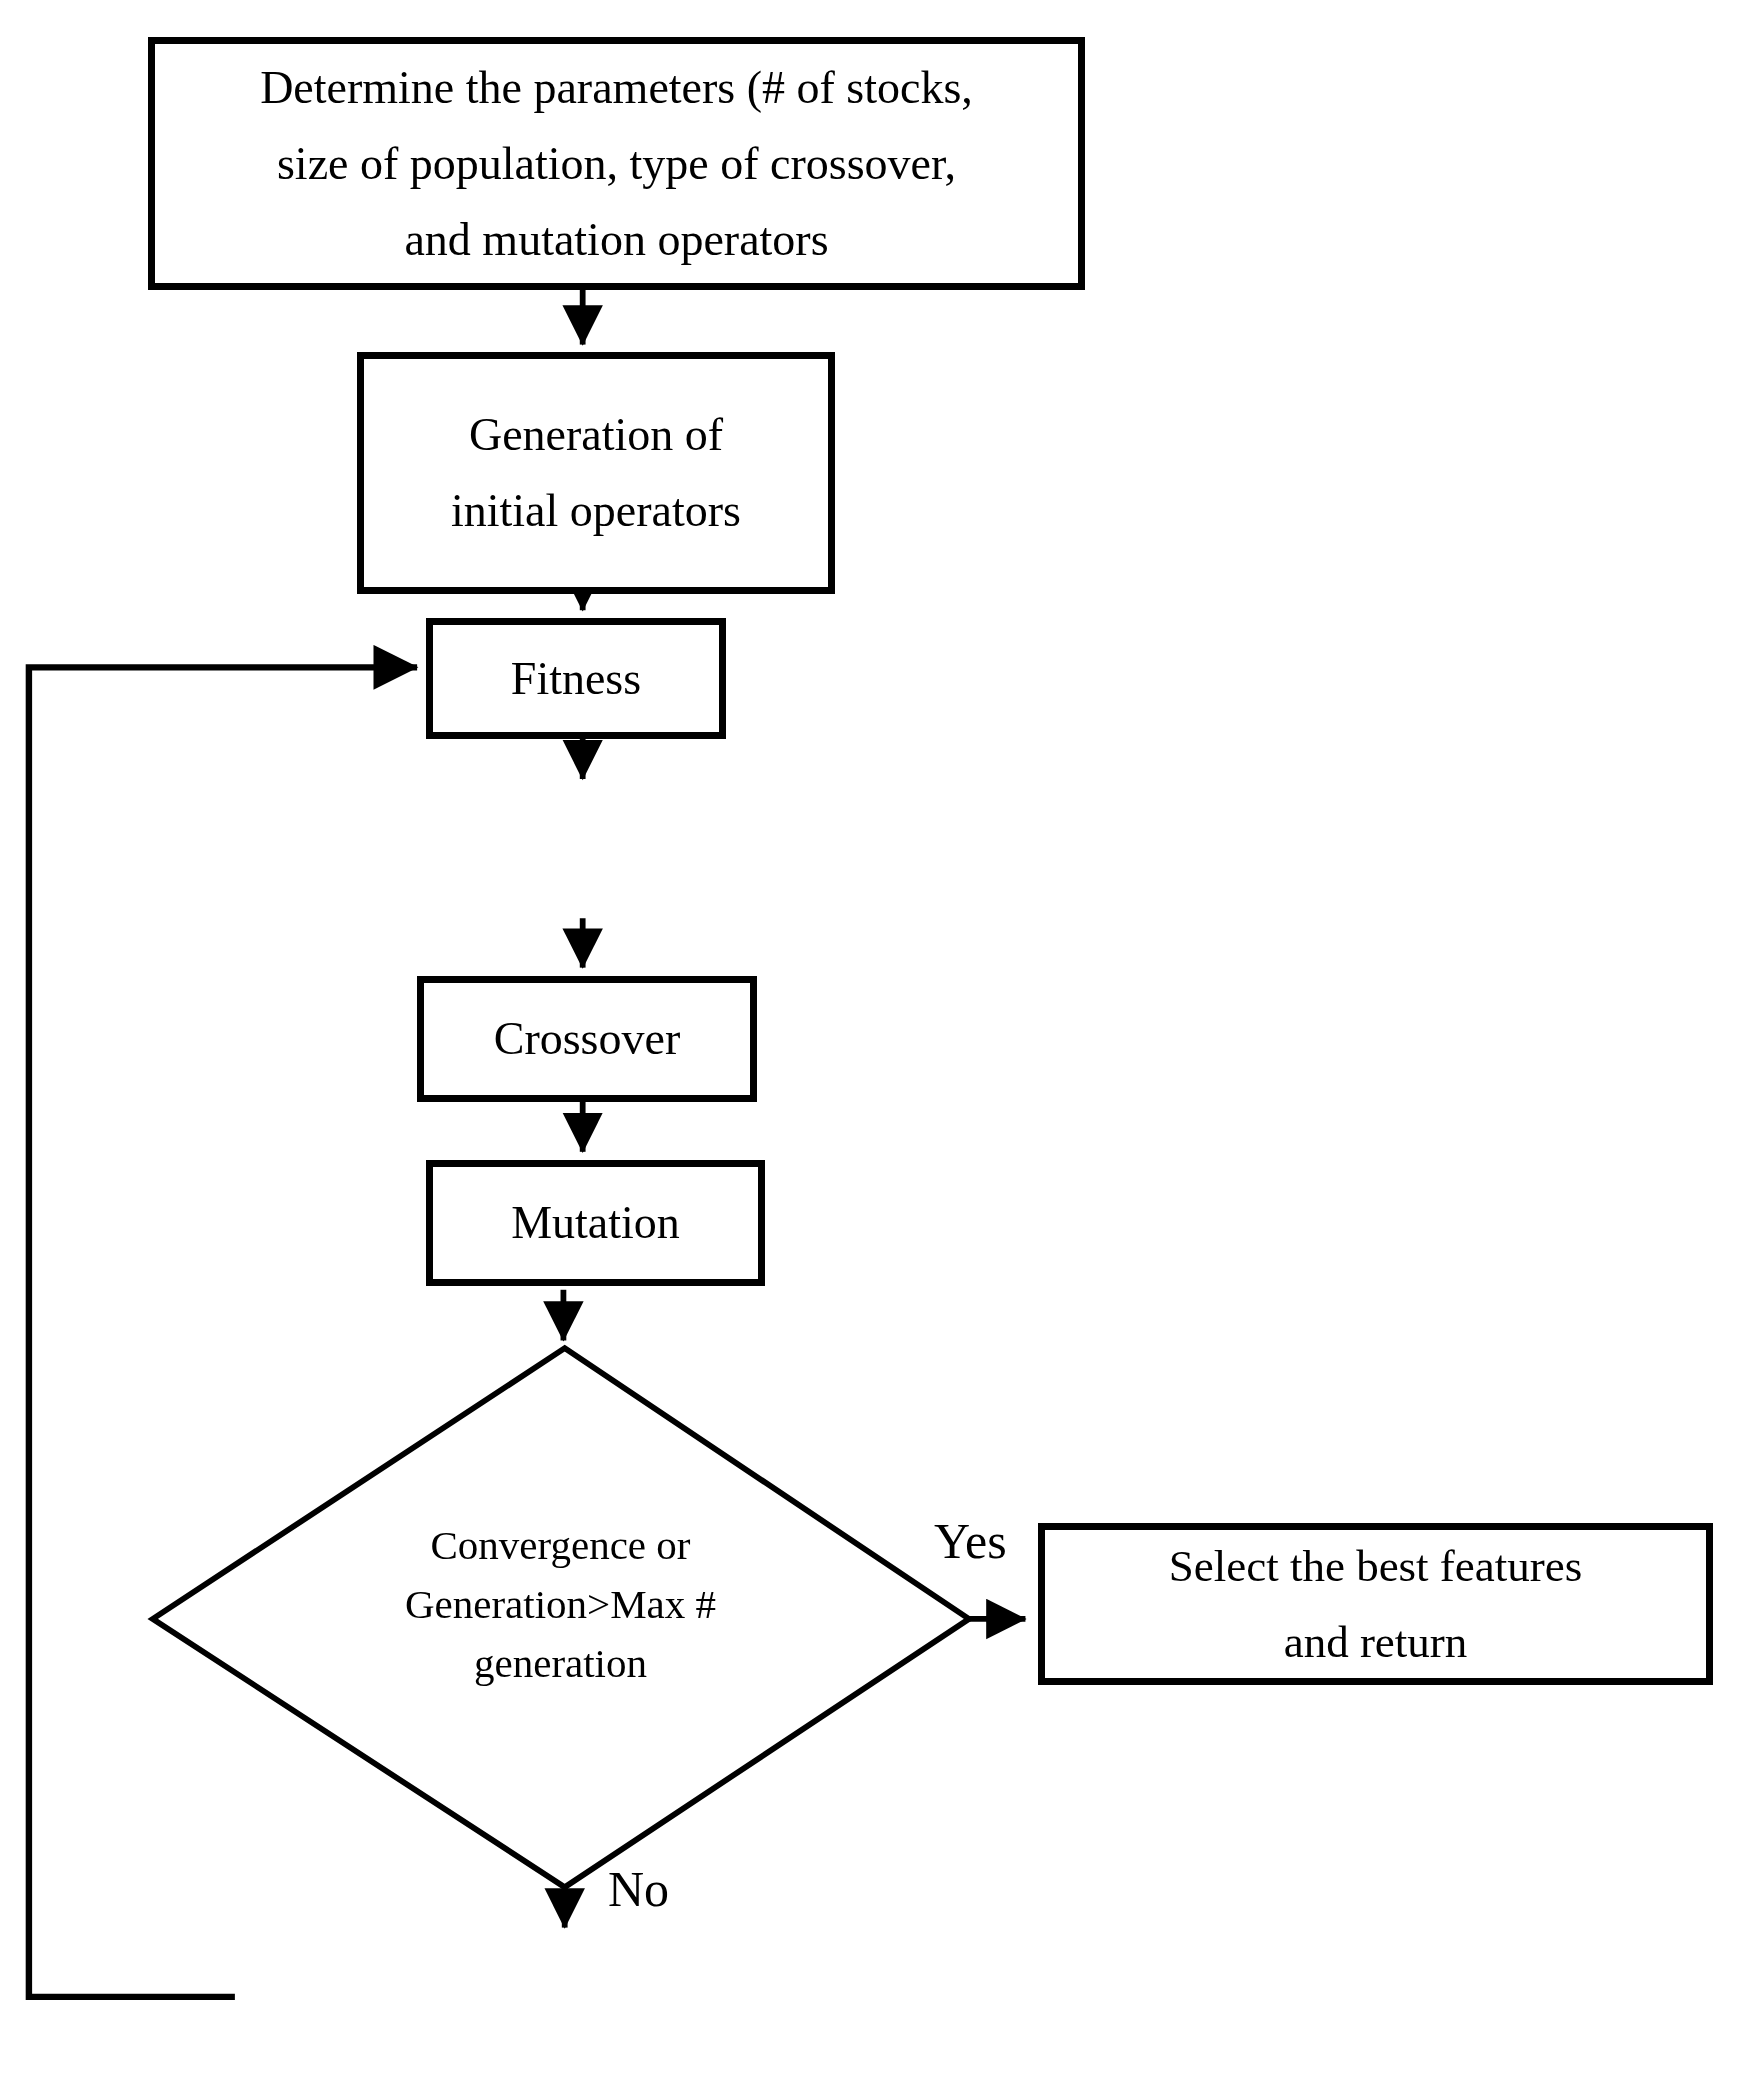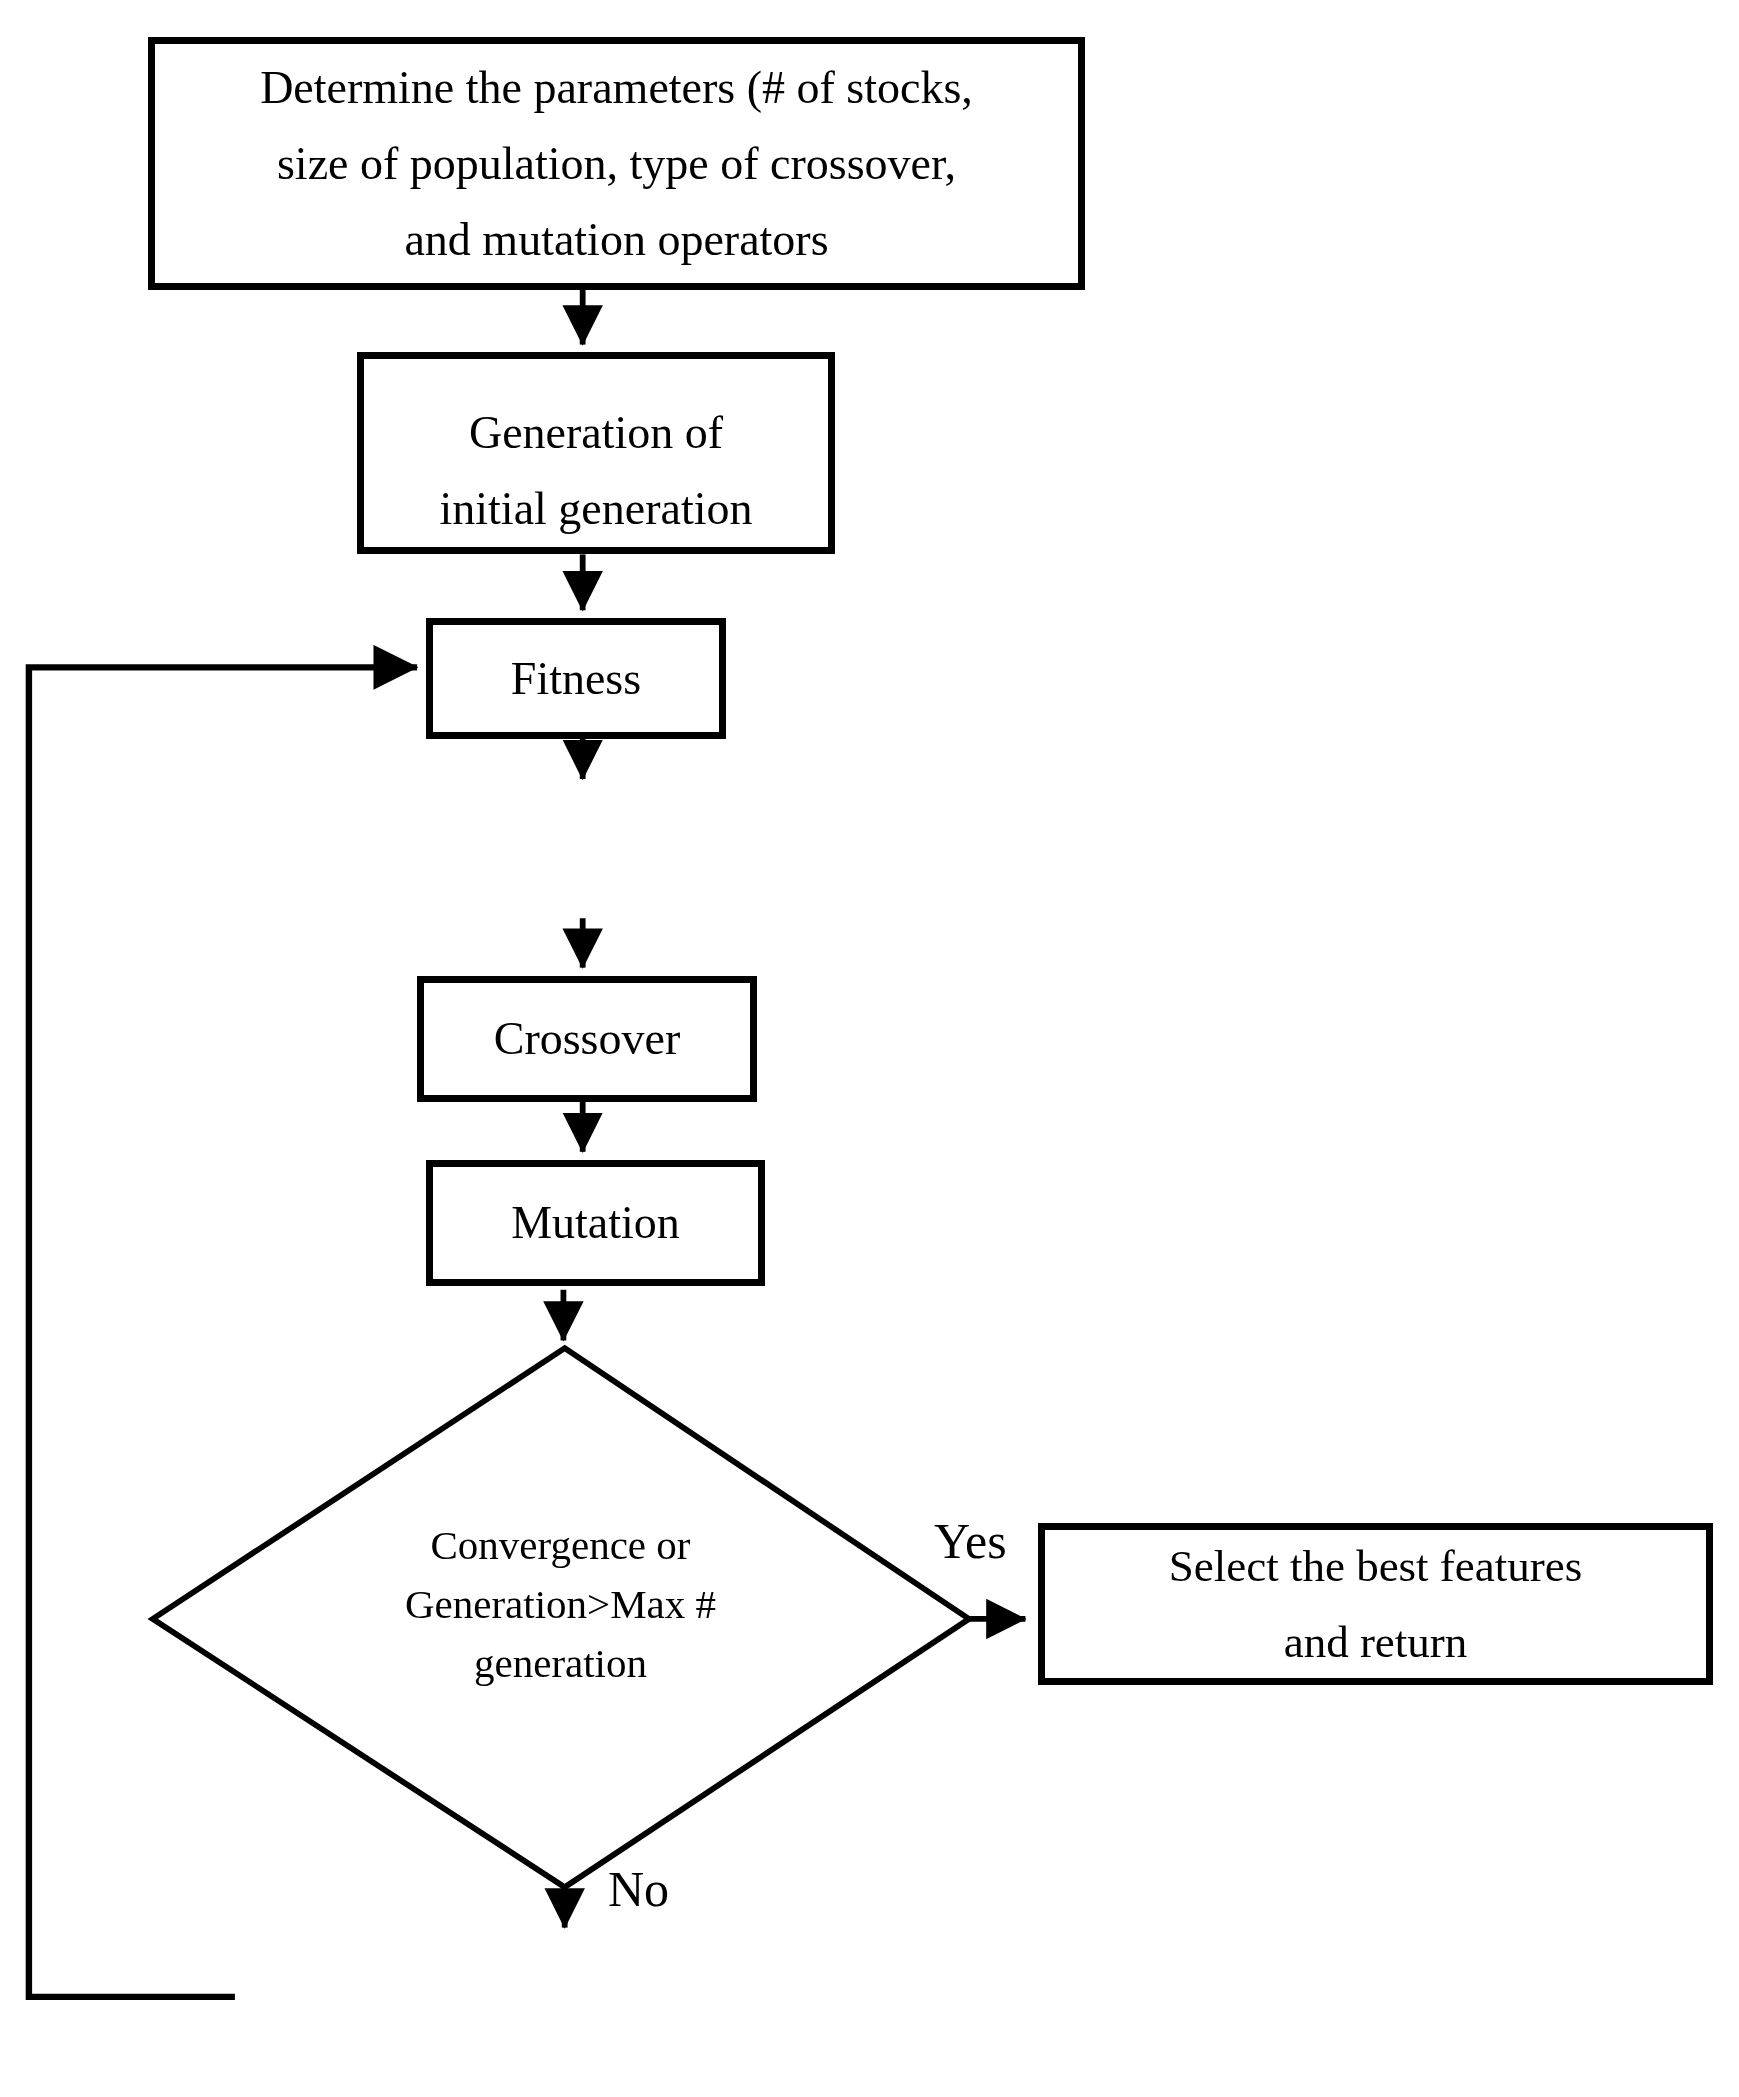--- a/index.html
+++ b/index.html
@@ -34,21 +34,21 @@
     text-align: center;
   }
   .node .ln {
     display: block;
   }
   .txt-lg  { font-size: 46px; line-height: 76px; }
   .txt-md  { font-size: 45px; line-height: 76px; }
   .txt-one { font-size: 46px; line-height: 1; }
 
   .node-params    { left: 148px;  top: 37px;   width: 937px; height: 253px; }
-  .node-initpop   { left: 357px;  top: 352px;  width: 478px;  height: 202px; justify-content: flex-end; }
+  .node-initpop   { left: 357px;  top: 352px;  width: 478px;  height: 242px; }
   .node-fitness   { left: 426px;  top: 618px;  width: 300px;  height: 121px; }
   .node-selection { left: 417px;  top: 787px; width: 340px;  height: 132px; }
   .node-crossover { left: 417px;  top: 976px; width: 340px;  height: 126px; }
   .node-mutation  { left: 426px;  top: 1160px; width: 339px;  height: 126px; }
   .node-selbest   { left: 1038px; top: 1523px; width: 675px; height: 162px; }
   .node-increment { left: 235px;  top: 1936px; width: 705px; height: 124px; }
 
   .decision-text {
     position: absolute;
     left: 336px;
@@ -96,21 +96,21 @@
   </svg>
 
   <div class="node node-params txt-lg">
     <span class="ln">Determine the parameters (# of stocks,</span>
     <span class="ln">size of population, type of crossover,</span>
     <span class="ln">and mutation operators</span>
   </div>
 
   <div class="node node-initpop txt-lg">
     <span class="ln">Generation of</span>
-    <span class="ln">initial generation</span>
+    <span class="ln">initial operators</span>
   </div>
 
   <div class="node node-fitness txt-one">
     <span class="ln">Fitness</span>
   </div>
 
 
   <div class="node node-crossover txt-one">
     <span class="ln">Crossover</span>
   </div>

